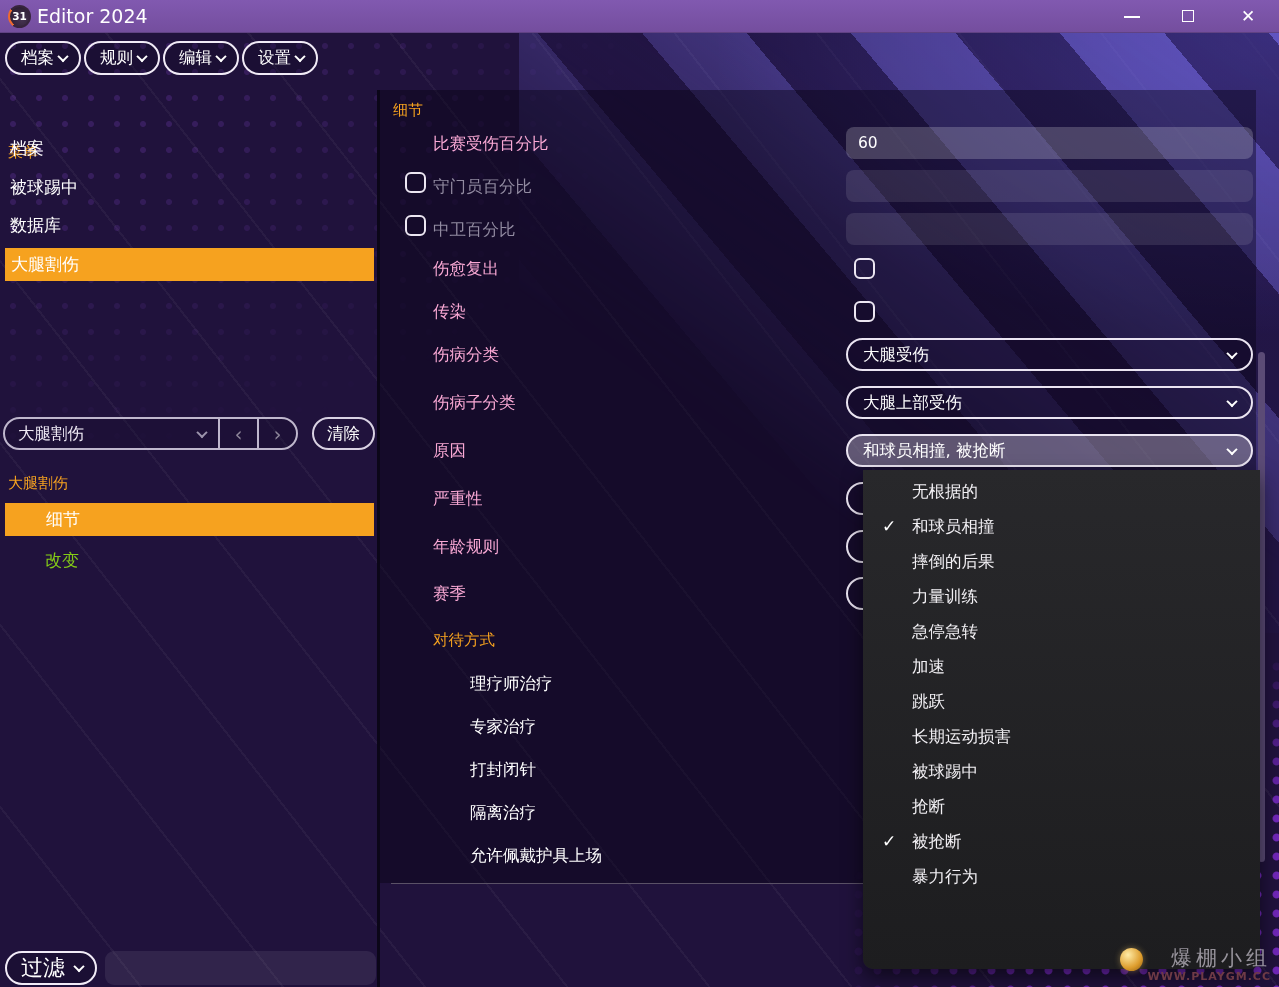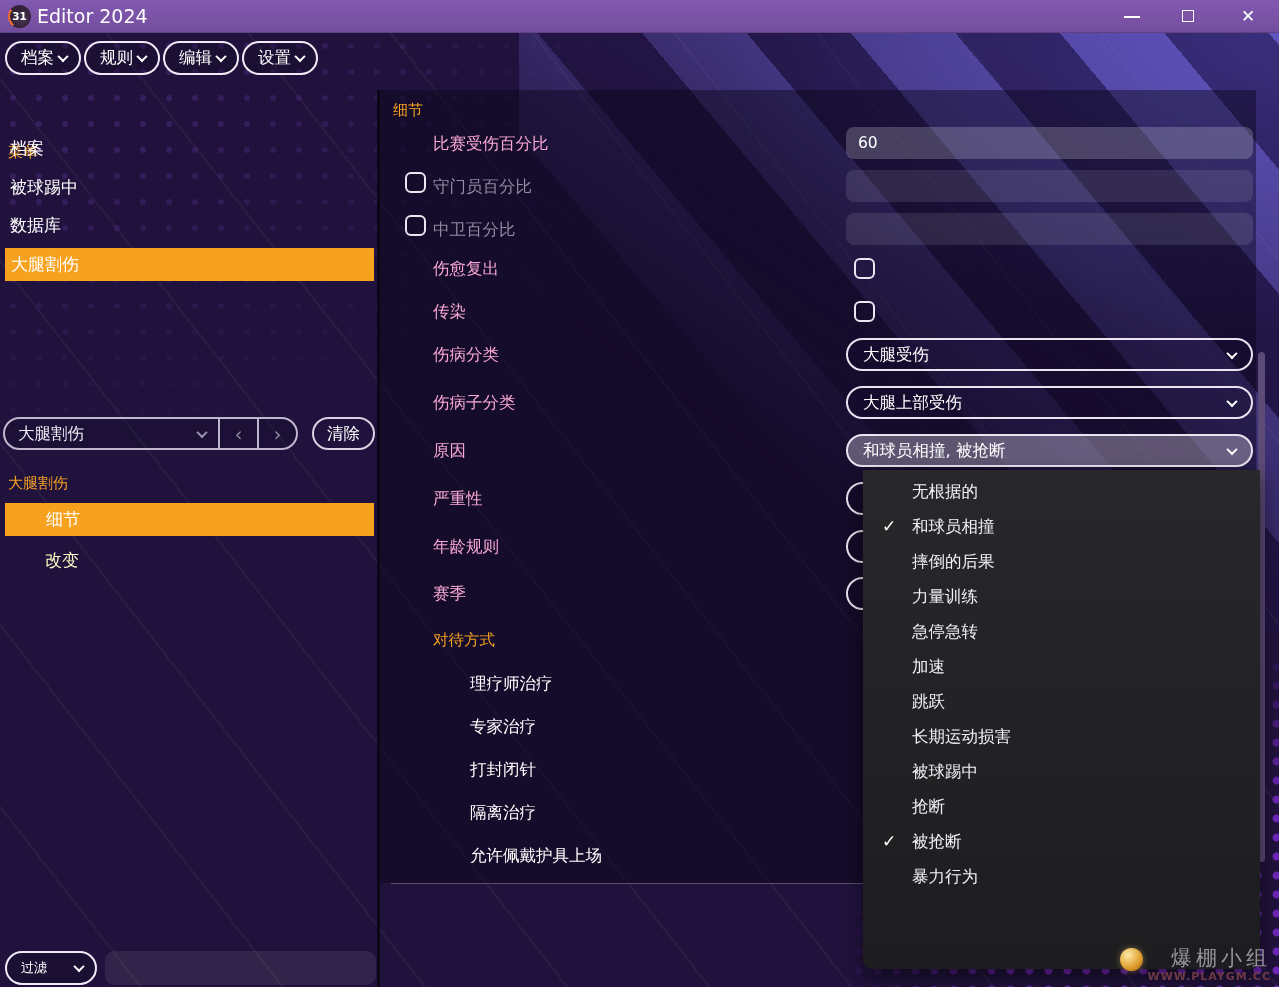--- a/index.html
+++ b/index.html
@@ -73,24 +73,24 @@
   .rec-select .chev{margin-left:auto;}
   .rec-divider{width:2px;background:#bfb7cd;}
   .rec-arrow{width:37px;display:flex;align-items:center;justify-content:center;
     color:#8d8599;font-size:19px;}
   .clear-btn{position:absolute;left:312px;top:417px;width:63px;height:33px;z-index:3;
     border:2px solid #d9d2e3;border-radius:17px;color:#fff;font-size:16.5px;
     display:flex;align-items:center;justify-content:center;background:transparent;}
   .rec-title{position:absolute;left:8px;top:474px;font-size:15px;z-index:3;}
   .sub-active{position:absolute;left:5px;top:503px;width:369px;height:33px;z-index:3;
     background:#f6a21f;color:#fff;font-size:17px;line-height:33px;padding-left:41px;}
-  .sub-item{position:absolute;left:45px;top:549px;font-size:17px;color:#fef9c3;z-index:3;}
+  .sub-item{position:absolute;left:45px;top:549px;font-size:17px;color:#84cc16;z-index:3;}
   .filter-btn{position:absolute;left:5px;top:951px;width:92px;height:34px;z-index:3;
     border:2.5px solid #f1ebf7;border-radius:18px;display:flex;align-items:center;
-    justify-content:space-between;padding:0 12px 0 14px;font-size:13px;
+    justify-content:space-between;padding:0 12px 0 14px;font-size:22px;
     background:rgba(18,10,38,0.30);}
   .filter-input{position:absolute;left:105px;top:951px;width:271px;height:34px;z-index:3;
     border:none;border-radius:9px;background:rgba(255,255,255,0.08);outline:none;
     color:#fff;font-size:15px;padding:0 10px;font-family:inherit;}
 
   
   .main-title{position:absolute;left:393px;top:101px;font-size:15px;z-index:3;}
   .flabel{position:absolute;left:433px;height:33px;line-height:33px;font-size:16.5px;
     color:#f9a8d4;white-space:nowrap;z-index:3;}
   .flabel.dis{color:#928ba1;}

